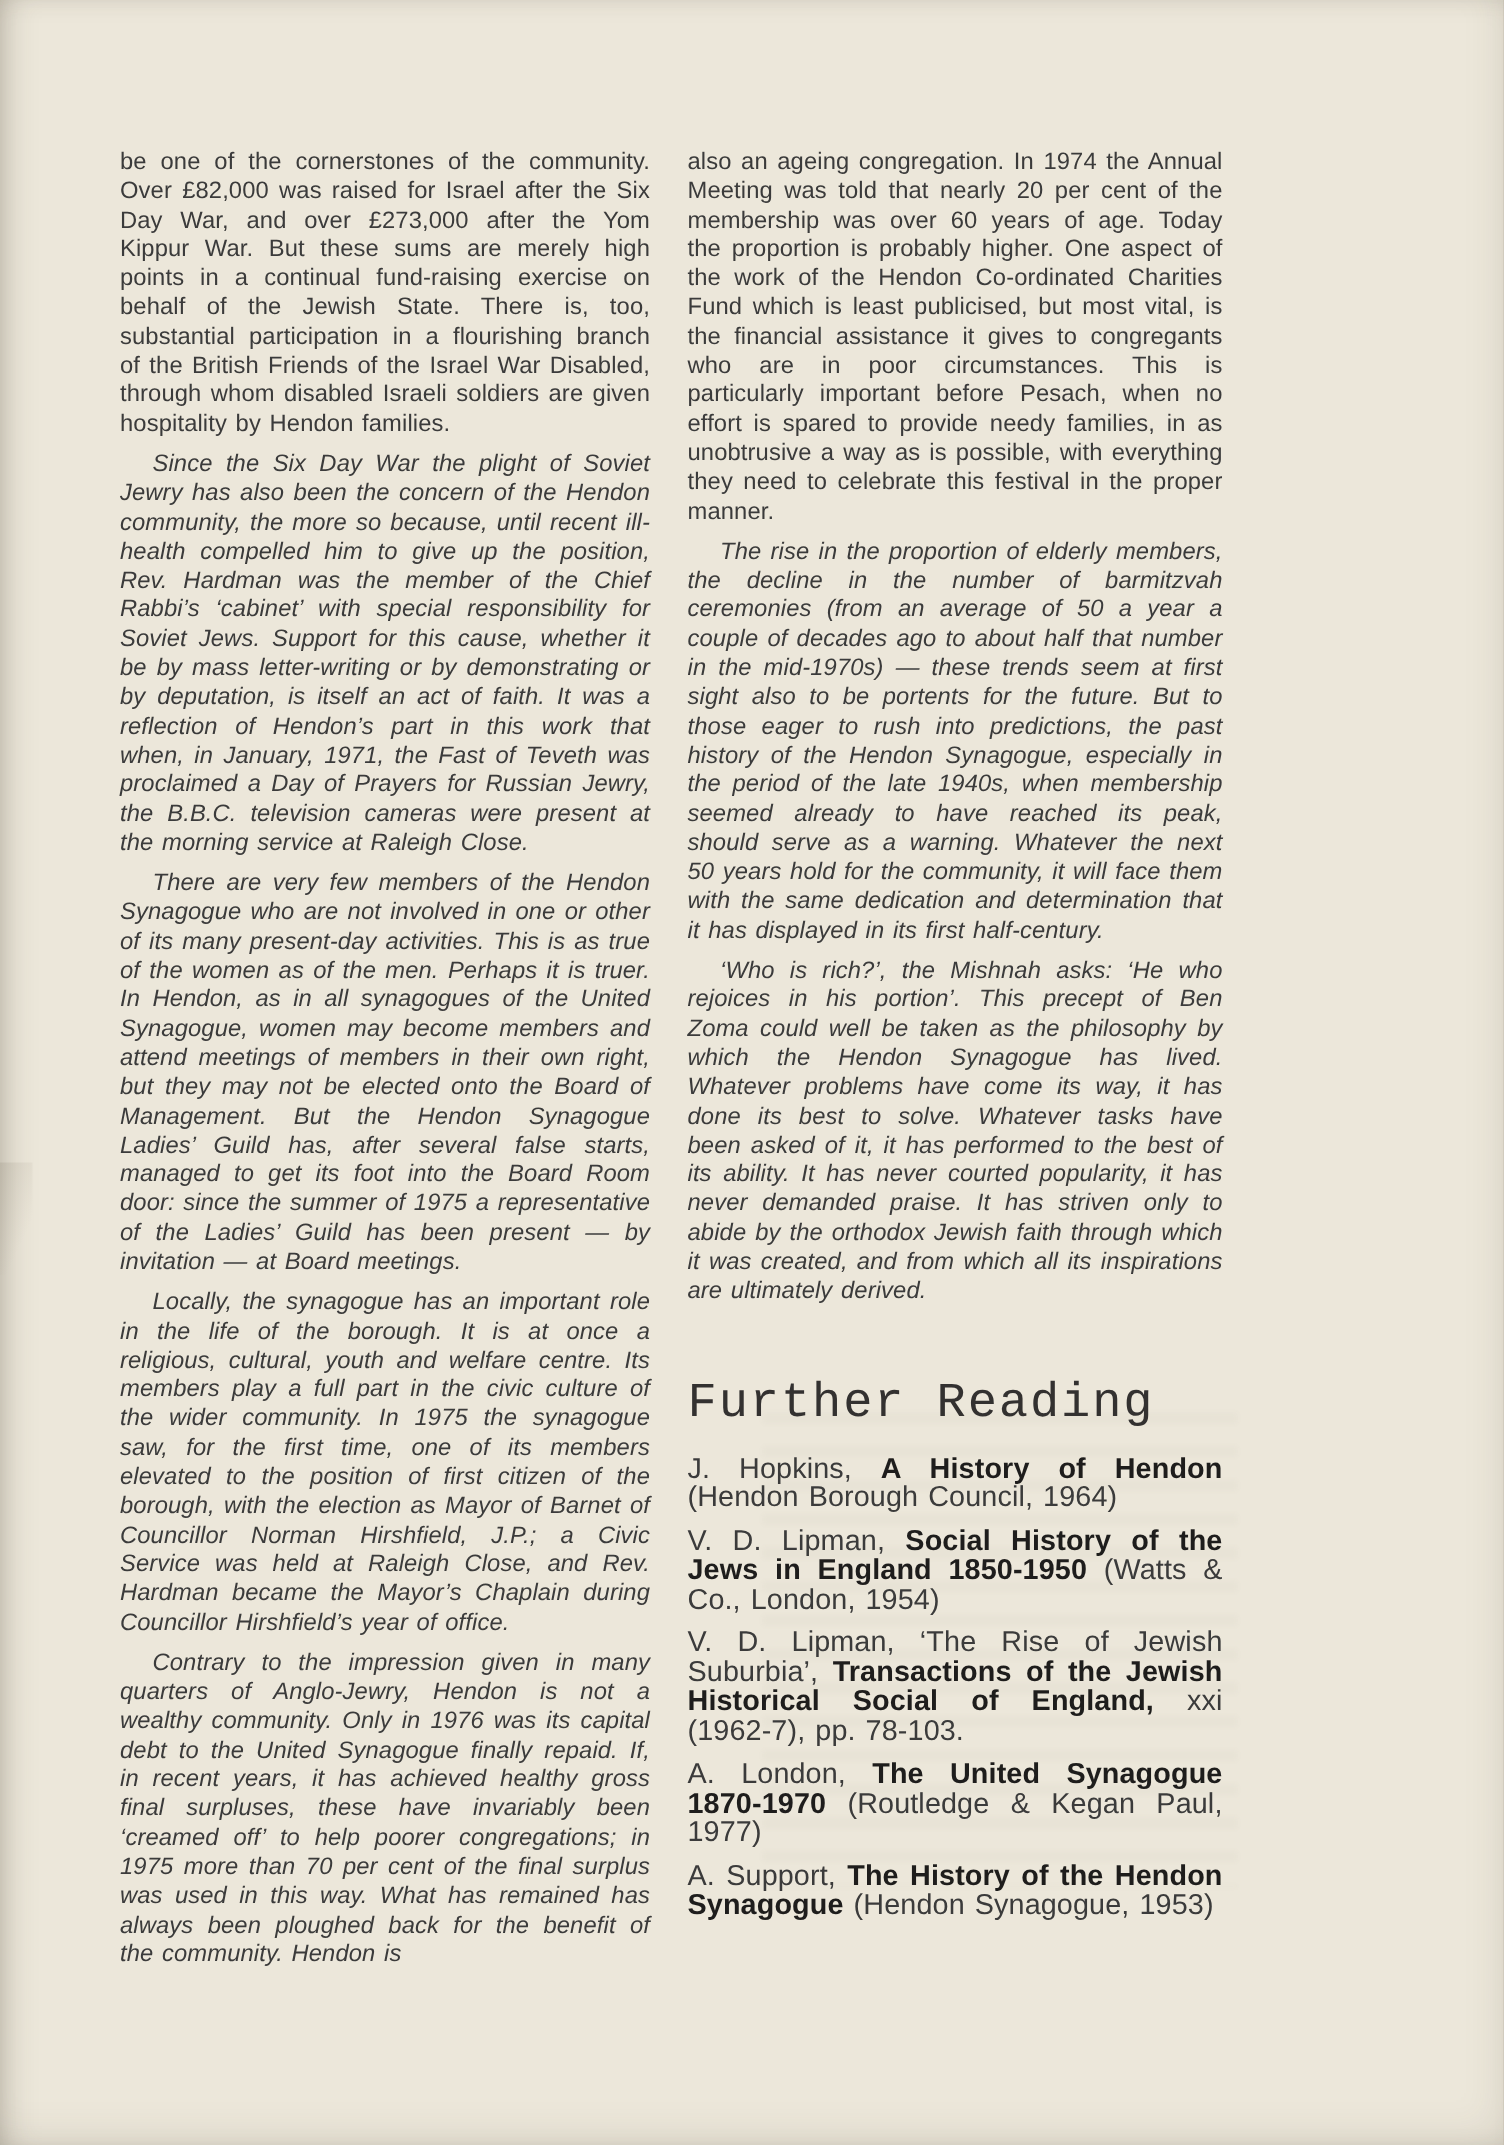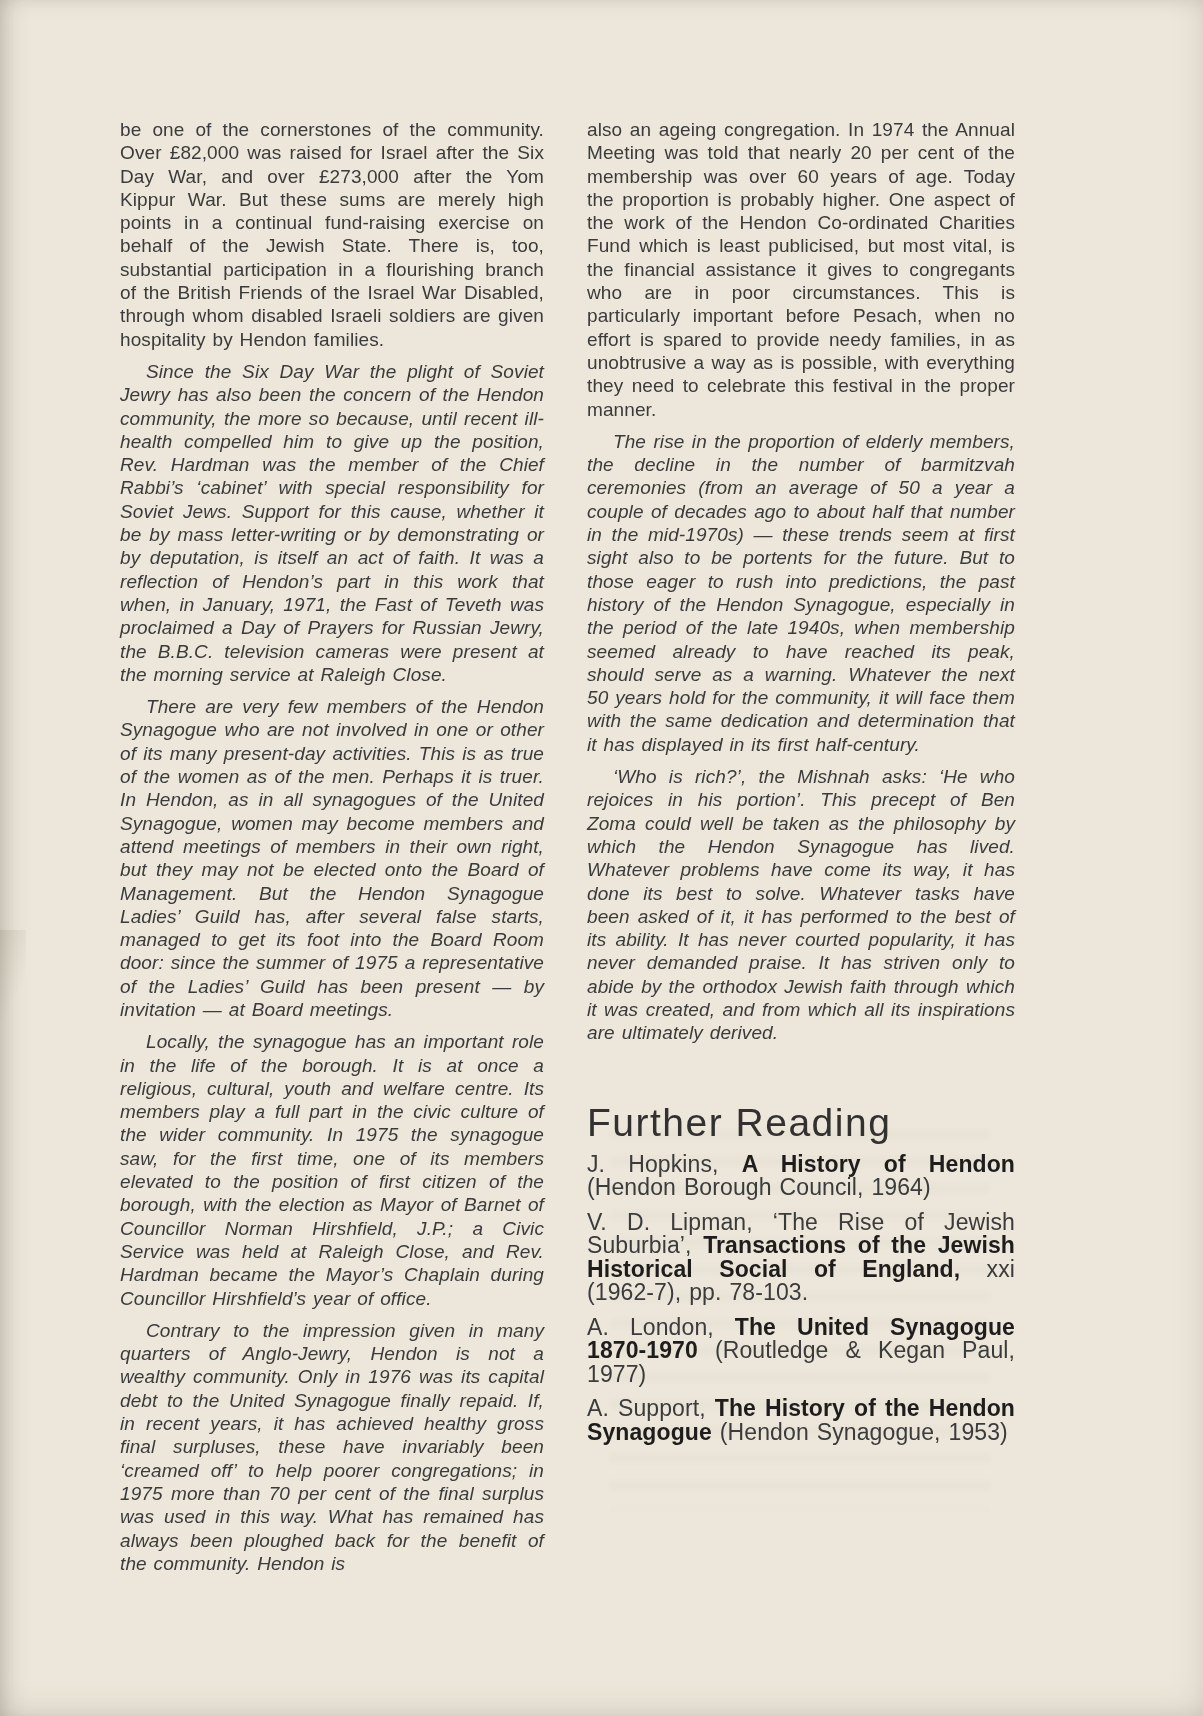--- a/index.html
+++ b/index.html
@@ -22,47 +22,47 @@
   .page::before {
     content: "";
     position: absolute;
     left: 0; top: 930px;
     width: 26px; height: 90px;
     background: linear-gradient(115deg, rgba(90,80,60,0.12), rgba(90,80,60,0) 70%);
     pointer-events: none;
   }
   .columns {
     position: absolute;
-    left: 120px;
+    left: 96px;
     top: 118px;
     display: flex;
-    gap: 43px;
+    gap: 30px;
   }
   .col { width: 424px; }
   .col.right { width: 428px; }
   p.body-par {
     margin: 0 0 9px 0;
     font-size: 19px;
     line-height: 23.3px;
     text-align: justify;
     color: #3b3b3b;
     word-spacing: 1.5px;
     letter-spacing: 0.1px;
     hyphens: auto;
     -webkit-hyphens: auto;
   }
   p.body-par.indent { text-indent: 26px; font-style: italic; }
   h2.further-reading {
-    font-family: Liberation Sans, sans-serif;
+    font-family: Liberation Mono, monospace;
     font-weight: normal;
     font-size: 39px;
     line-height: 44px;
     color: #333130;
     letter-spacing: 1.5px;
-    margin: 56px 0 8px 0;
+    margin: 56px 0 18px 0;
   }
   p.ref {
     margin: 0 0 11px 0;
     font-size: 23px;
     line-height: 23.5px;
     text-align: justify;
     color: #3b3b3b;
     word-spacing: 1.5px;
     letter-spacing: 0.1px;
   }
@@ -101,20 +101,21 @@
 
     <div class="col right">
       <p class="body-par">also an ageing congregation. In 1974 the Annual Meeting was told that nearly 20 per cent of the membership was over 60 years of age. Today the proportion is probably higher. One aspect of the work of the Hendon Co-ordinated Charities Fund which is least publicised, but most vital, is the financial assistance it gives to congregants who are in poor circumstances. This is particularly important before Pesach, when no effort is spared to provide needy families, in as unobtrusive a way as is possible, with everything they need to celebrate this festival in the proper manner.</p>
       <p class="body-par indent">The rise in the proportion of elderly members, the decline in the number of barmitzvah ceremonies (from an average of 50 a year a couple of decades ago to about half that number in the mid-1970s) — these trends seem at first sight also to be portents for the future. But to those eager to rush into predictions, the past history of the Hendon Synagogue, especially in the period of the late 1940s, when membership seemed already to have reached its peak, should serve as a warning. Whatever the next 50 years hold for the community, it will face them with the same dedication and determination that it has displayed in its first half-century.</p>
       <p class="body-par indent">‘Who is rich?’, the Mishnah asks: ‘He who rejoices in his portion’. This precept of Ben Zoma could well be taken as the philosophy by which the Hendon Synagogue has lived. Whatever problems have come its way, it has done its best to solve. Whatever tasks have been asked of it, it has performed to the best of its ability. It has never courted popularity, it has never demanded praise. It has striven only to abide by the orthodox Jewish faith through which it was created, and from which all its inspirations are ultimately derived.</p>
 
       <h2 class="further-reading">Further Reading</h2>
 
       <div>
         <p class="ref"><span>J. Hopkins, </span><strong>A History of Hendon</strong><span> (Hendon Borough Council, 1964)</span></p>
+        <p class="ref"><span>V. D. Lipman, </span><strong>Social History of the Jews in England 1850-1950</strong><span> (Watts &amp; Co., London, 1954)</span></p>
         <p class="ref"><span>V. D. Lipman, ‘The Rise of Jewish Suburbia’, </span><strong>Transactions of the Jewish Historical Social of England,</strong><span> xxi (1962-7), pp. 78-103.</span></p>
         <p class="ref"><span>A. London, </span><strong>The United Synagogue 1870-1970</strong><span> (Routledge &amp; Kegan Paul, 1977)</span></p>
         <p class="ref"><span>A. Support, </span><strong>The History of the Hendon Synagogue</strong><span> (Hendon Synagogue, 1953)</span></p>
       </div>
     </div>
 
   </div>
 </div>
 
 </body></html>

